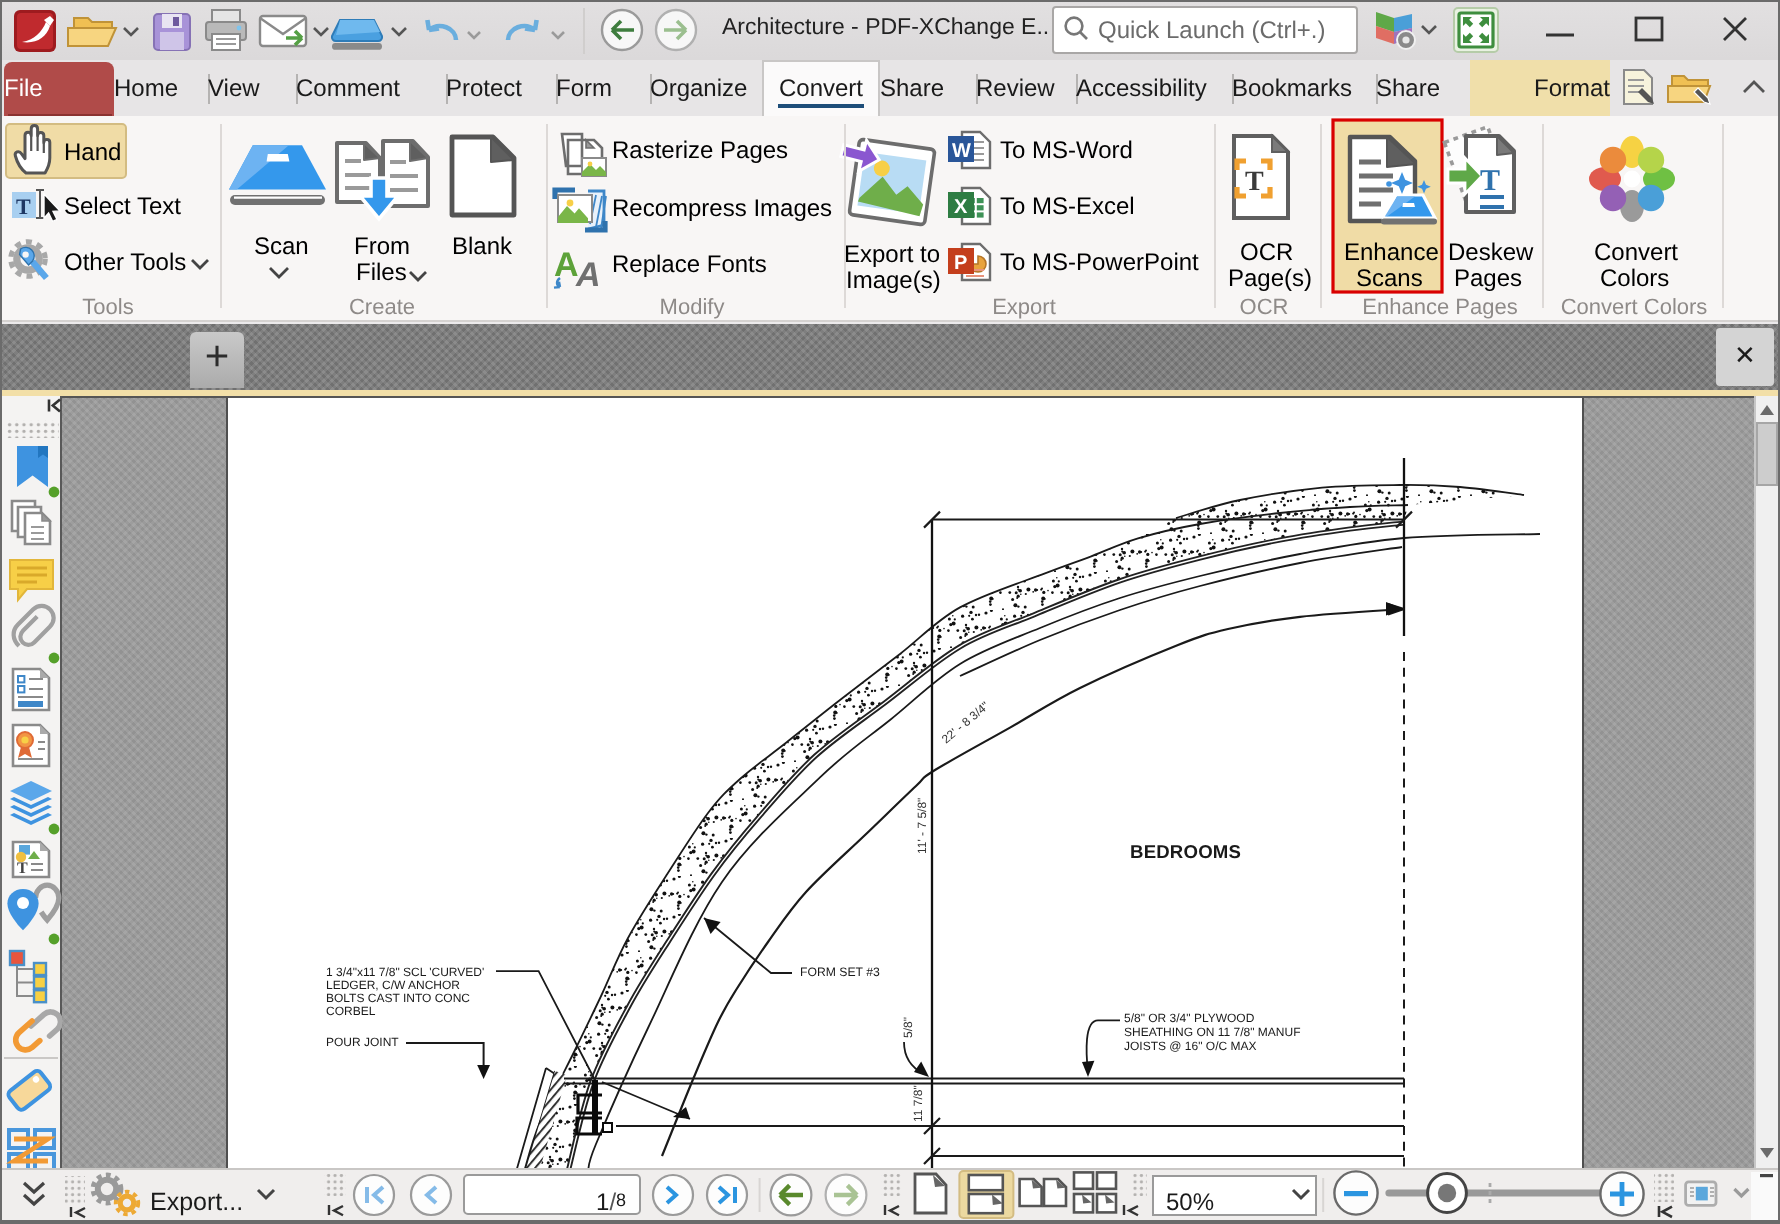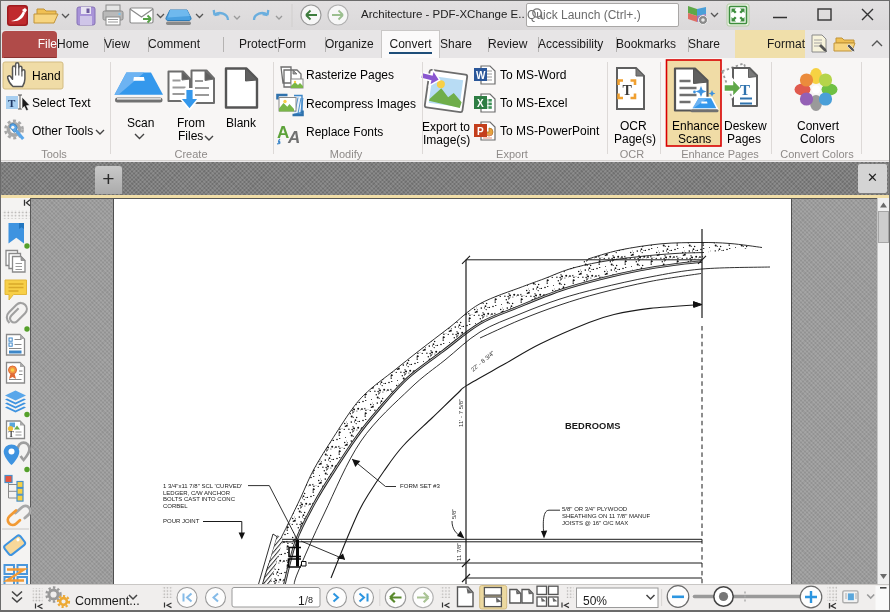--- a/index.html
+++ b/index.html
@@ -1,24 +1,24 @@
 <!DOCTYPE html>
 <html><head><meta charset="utf-8"><style>
 *{margin:0;padding:0;box-sizing:border-box}
 html,body{width:890px;height:612px;overflow:hidden}
 body{font-family:"Liberation Sans",sans-serif;position:relative;background:#eceaeb;font-size:12px;color:#1a1a1a}
 #winborder{position:absolute;inset:0;border:1px solid #6b6b6b;border-bottom:2px solid #6b6b6b;pointer-events:none;z-index:99}
 
 #title{position:absolute;left:0;top:0;width:890px;height:42px;background:linear-gradient(#e2e0e1,#d8d6d7)}
 #title svg{position:absolute;top:0;left:0}
 #ttext{position:absolute;left:361px;top:8px;font-size:11.5px;color:#222;white-space:nowrap}
-#qlaunch{position:absolute;left:526px;top:3px;width:153px;height:24px;background:#fff;border:1px solid #a9a7a6;border-radius:2px;color:#6b6b6b;font-size:12px;line-height:22px;}
+#qlaunch{position:absolute;left:526px;top:3px;width:153px;height:24px;background:#fff;border:1px solid #a9a7a6;border-radius:2px;color:#6b6b6b;font-size:12px;line-height:22px;padding-left:22px}
 
 #tabrow{position:absolute;left:0;top:30px;width:890px;height:28px;background:#e7e5e6}
-#filebtn{position:absolute;left:2px;top:1px;width:55px;height:27px;background:#b04b49;border-radius:4px 4px 0 0;color:#fff;text-align:right;line-height:27px;font-size:12px}
+#filebtn{position:absolute;left:2px;top:1px;width:55px;height:27px;background:#b04b49;border-radius:4px 4px 0 0;color:#fff;text-align:left;line-height:27px;font-size:12px}
 .rtab{position:absolute;top:1px;height:27px;line-height:27px;font-size:12px;color:#1a1a1a;}
 .tsep{position:absolute;top:7px;height:15px;width:1px;background:#b5b3b2}
 #convtab{position:absolute;top:0px;height:28px;background:#fbfafa;border:1px solid #c9c7c6;border-bottom:none;text-align:center;line-height:26px}
 #convtab i{position:absolute;left:7px;right:7px;bottom:4px;height:2px;background:#1e4e79}
 #fmttab{position:absolute;left:735px;top:0;width:70px;height:28px;background:#f0dfaa;text-align:right;line-height:28px}
 
 #ribbon{position:absolute;left:0;top:58px;width:890px;height:103px;background:#f8f6f5;border-bottom:1px solid #d5d2d0}
 .glabel{position:absolute;top:90px;width:120px;text-align:center;font-size:11px;color:#8e8a88}
 .gsep{position:absolute;top:4px;height:92px;width:1px;background:#ddd9d7}
 
@@ -122,21 +122,21 @@
 
 <div id="tabrow">
 <div id="filebtn">File</div>
 <div style="position:absolute;left:4px;top:27px;width:52px;height:1.5px;background:#8a3230"></div>
 <div class="rtab" style="left:57px;width:47px">Home</div>
     <div class="tsep" style="left:104px"></div>
 <div class="rtab" style="left:104px;width:44px">View</div>
     <div class="tsep" style="left:148px"></div>
 <div class="rtab" style="left:148px;width:75px">Comment</div>
     <div class="tsep" style="left:223px"></div>
-<div class="rtab" style="left:239px;width:55px">Protect</div>
+<div class="rtab" style="left:223px;width:55px">Protect</div>
     <div class="tsep" style="left:278px"></div>
 <div class="rtab" style="left:278px;width:47px">Form</div>
     <div class="tsep" style="left:325px"></div>
 <div class="rtab" style="left:325px;width:66px">Organize</div>
 <div id="convtab" style="left:381px;width:59px">Convert<i></i></div>
 <div class="rtab" style="left:440px;width:48px">Share</div>
     <div class="tsep" style="left:488px"></div>
 <div class="rtab" style="left:488px;width:50px">Review</div>
     <div class="tsep" style="left:538px"></div>
 <div class="rtab" style="left:538px;width:78px">Accessibility</div>
@@ -637,16 +637,16 @@
 <path d="M805,596 h12 M811,590 v12" stroke="#2b95e0" stroke-width="2.4"></path>
 <rect x="827" y="585" width="10" height="15" fill="url(#hdots)"></rect>
 <path d="M829.5,602 v5.5 M836,602.3 l-4.8,2.6 l4.8,2.6" stroke="#333" stroke-width="1.3" fill="none"></path>
 <rect x="842.8" y="589.9" width="15.2" height="11.8" rx="1.5" fill="#f2f2f2" stroke="#adadad" stroke-width="1.4"></rect>
 <rect x="847.9" y="592.4" width="6" height="6.8" fill="#5aa7dc"></rect>
 <path d="M845,593 h2 M845,595 h2 M845,597 h2 M855,593 h2 M855,595 h2 M855,597 h2" stroke="#9a9a9a" stroke-width=".8"></path>
 <path d="M867.2,593.5 l3.5,3.5 l3.5,-3.5" stroke="#9a9a9a" stroke-width="1.6" fill="none"></path>
 <rect x="875.5" y="585" width="14.5" height="27" fill="#fafafa"></rect>
 <path d="M880,586.8 h6.5" stroke="#444" stroke-width="1.6"></path>
 </svg>
-<div class="txt" style="left:75px;top:9px;font-size:12.5px">Comment...</div>
+<div class="txt" style="left:75px;top:9px;font-size:12.5px">Export...</div>
 <div class="txt" style="left:583px;top:9px">50%</div>
 <div class="txt" style="left:298px;top:9px">1<span style="color:#555">/</span><span style="font-size:9px;vertical-align:2px">8</span></div>
 </div>
 
 </body></html>

